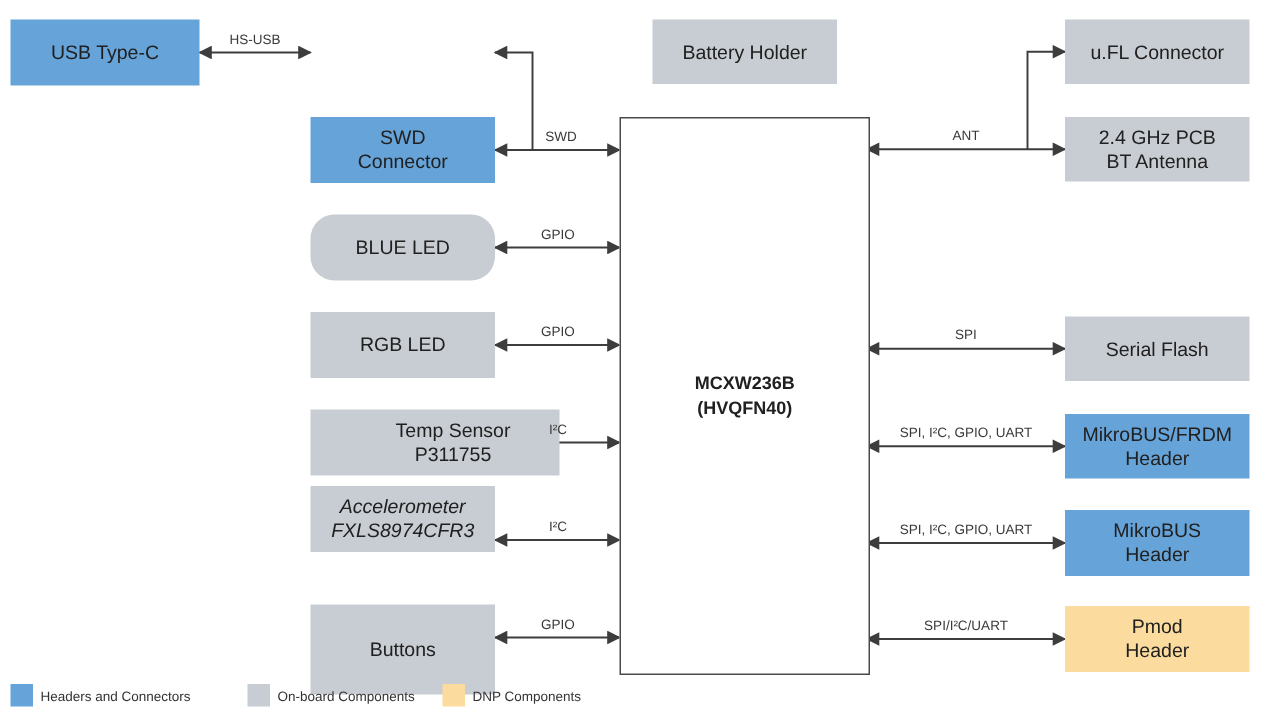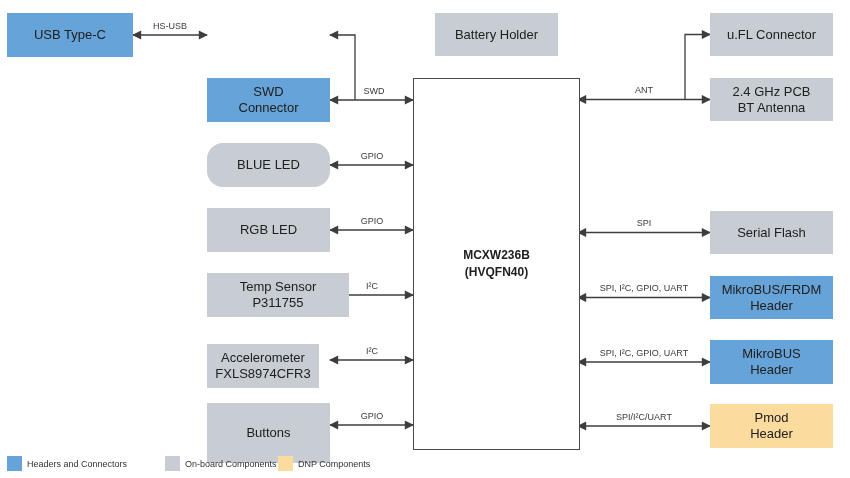--- a/index.html
+++ b/index.html
@@ -63,23 +63,23 @@
     <path d="M578,297.5 H710" marker-start="url(#arr)" marker-end="url(#arr)"></path>
     <path d="M578,362 H710" marker-start="url(#arr)" marker-end="url(#arr)"></path>
     <path d="M578,426 H710" marker-start="url(#arr)" marker-end="url(#arr)"></path>
   </svg>
 
   <div class="node blue" style="left:7px; top:13px; width:126px; height:44px;">USB Type-C</div>
   <div class="node blue" style="left:207px; top:78px; width:123px; height:44px;">SWD
 Connector</div>
   <div class="node gray" style="left:207px; top:143px; width:123px; height:44px;border-radius:16px;">BLUE LED</div>
   <div class="node gray" style="left:207px; top:208px; width:123px; height:44px;">RGB LED</div>
-  <div class="node gray" style="left:207px; top:273px; width:142px; height:44px;">Temp Sensor
+  <div class="node gray" style="left:207px; top:273px; width:142px; height:44px;padding-left:24px;">Temp Sensor
 P311755</div>
-  <div class="node gray" style="left:207px; top:344px; width:112px; height:44px;">Accelerometer
+  <div class="node gray" style="left:207px; top:324px; width:123px; height:44px;font-style:italic;">Accelerometer
 FXLS8974CFR3</div>
   <div class="node gray" style="left:207px; top:403px; width:123px; height:60px;">Buttons</div>
 
   <div class="node gray" style="left:435px; top:13px; width:123px; height:43px;">Battery Holder</div>
   <div class="chip">MCXW236B
 (HVQFN40)</div>
 
   <div class="node gray" style="left:710px; top:13px; width:123px; height:43px;">u.FL Connector</div>
   <div class="node gray" style="left:710px; top:78px; width:123px; height:43px;">2.4 GHz PCB
 BT Antenna</div>
@@ -105,18 +105,18 @@
   <div class="elabel" style="left:644px; top:412px;">SPI/I²C/UART</div>
 
   <div class="legend-item" style="left:7px;">
     <span class="swatch blue"></span>
     <span>Headers and Connectors</span>
   </div>
   <div class="legend-item" style="left:137px;margin-left:28px;">
     <span class="swatch gray"></span>
     <span>On-board Components</span>
   </div>
-  <div class="legend-item" style="left:243px;padding-left:35px;">
+  <div class="legend-item" style="left:260px;padding-left:35px;">
     <span class="swatch orange"></span>
     <span>DNP Components</span>
   </div>
 
 </div>
 
 </body></html>

